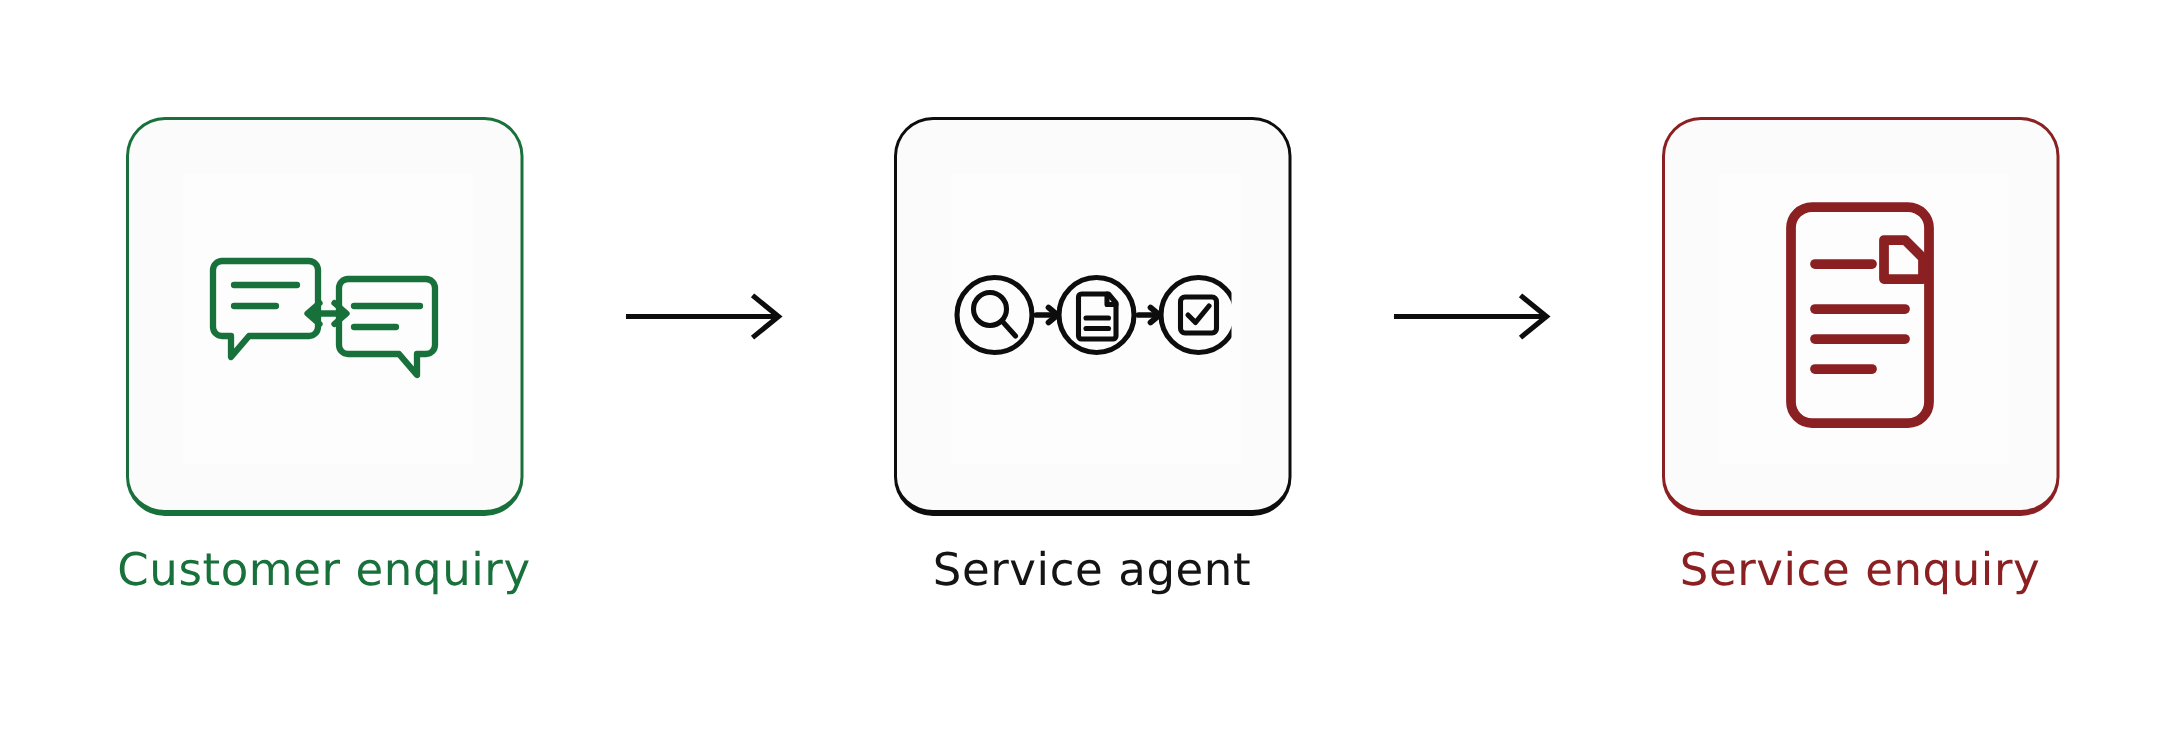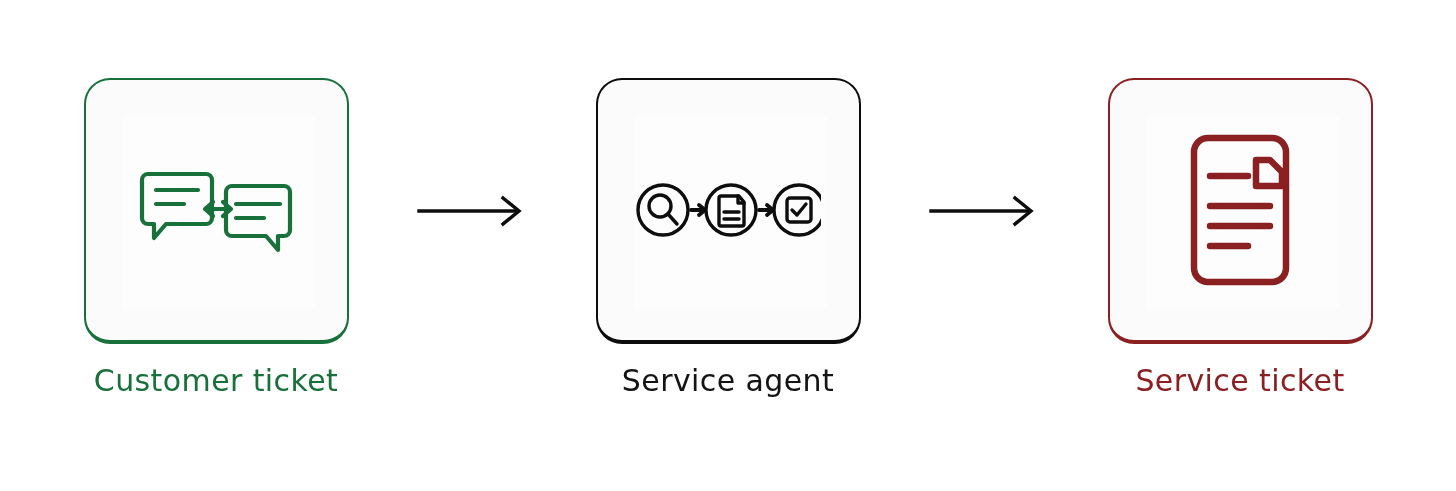--- a/index.html
+++ b/index.html
@@ -128,21 +128,21 @@
             <path d="M96 24 H148 a6 6 0 0 1 6 6 V68 a6 6 0 0 1 -6 6 H142 V88 L130 74 H96 a6 6 0 0 1 -6 -6 V30 a6 6 0 0 1 6 -6 Z"></path>
             <line x1="100" y1="42" x2="144" y2="42"></line>
             <line x1="100" y1="56" x2="128" y2="56"></line>
 
             <line x1="70" y1="47" x2="94" y2="47"></line>
             <polyline points="77,40 69,47 77,54"></polyline>
             <polyline points="87,40 95,47 87,54"></polyline>
           </g>
         </svg>
       </div>
-      <div class="label">Customer ticket</div>
+      <div class="label">Customer enquiry</div>
     </div>
 
     <div class="connector">
       <div class="arrow-wrap">
         <svg width="110" height="34" viewBox="0 0 110 34">
           <g fill="none" stroke="#0d0d0d" stroke-width="3.4" stroke-linecap="square" stroke-linejoin="miter">
             <line x1="2" y1="17" x2="100" y2="17"></line>
             <polyline points="86,4 102,17 86,30"></polyline>
           </g>
         </svg>
@@ -201,17 +201,17 @@
 
             <path d="M72 30 H86 L98 42 V56 H72 Z"></path>
 
             <line x1="26" y1="46" x2="64" y2="46"></line>
             <line x1="26" y1="76" x2="86" y2="76"></line>
             <line x1="26" y1="96" x2="86" y2="96"></line>
             <line x1="26" y1="116" x2="64" y2="116"></line>
           </g>
         </svg>
       </div>
-      <div class="label">Service ticket</div>
+      <div class="label">Service enquiry</div>
     </div>
 
   </div>
 </div>
 
 </body></html>

